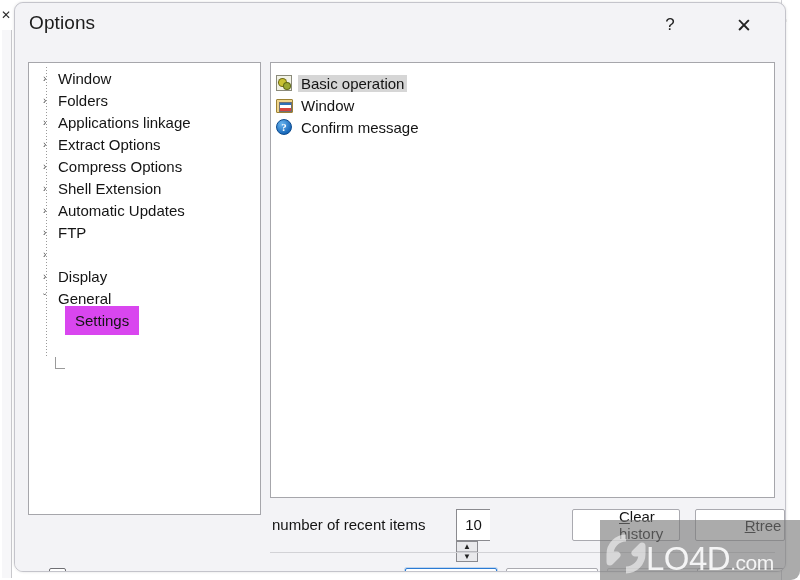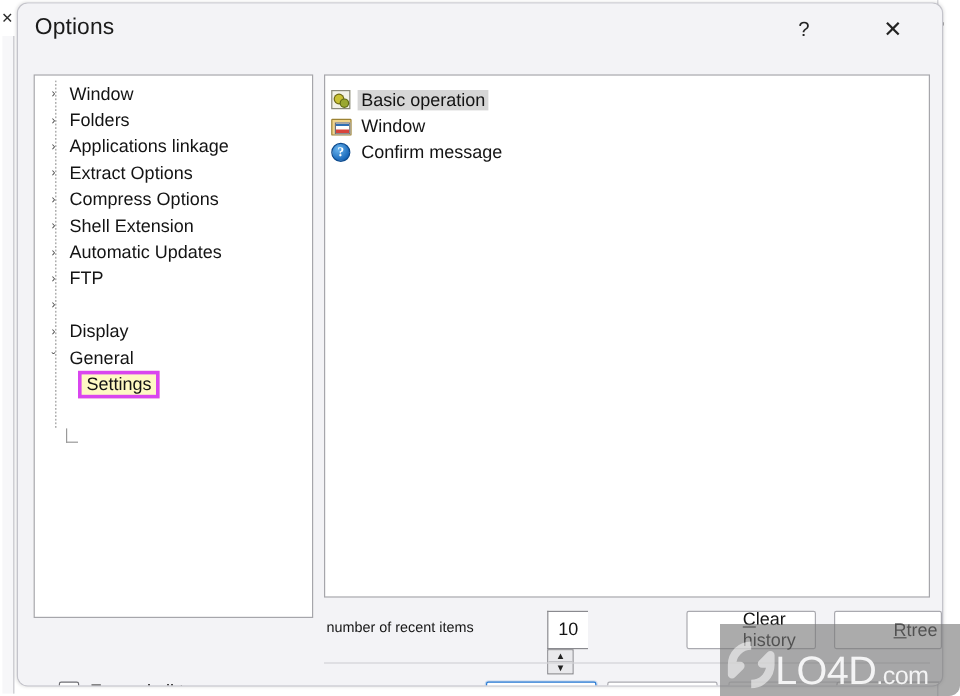--- a/index.html
+++ b/index.html
@@ -162,22 +162,22 @@
     color: #4d4d4d;
     display: inline-block;
     text-align: left;
     line-height: 1;
     transform: translateY(1px);
   }
   .tree-item .chev.open { font-size: 10px; }
   .tree-label { display: inline-block; padding: 0 2px; }
   .tree-item.child { padding-left: 38px; }
   .tree-item.child .tree-label {
-    background: #fef9c3;
-    border: 3px solid #d946ef;
+    background: #d946ef;
+    border: 6px solid #d946ef;
     padding: 0 4px;
     margin-left: -2px;
   }
   .tree-dots {
     position: absolute;
     left: 17px;
     top: 4px;
     width: 1px;
     height: 290px;
     background-image: linear-gradient(to bottom, #9a9a9a 50%, rgba(255,255,255,0) 0%);
@@ -300,21 +300,21 @@
 
   
   .recent-row {
     position: absolute;
     left: 255px; top: 462px;
     width: 505px; height: 34px;
   }
   .recent-label {
     position: absolute;
     left: 2px; top: 7px;
-    font-size: 12px;
+    font-size: 15px;
     color: #141414;
   }
   .spin-wrap {
     position: absolute;
     left: 186px; top: 0px;
     width: 56px; height: 32px;
     display: flex;
     flex-direction: column;
   }
   .spin-input {

